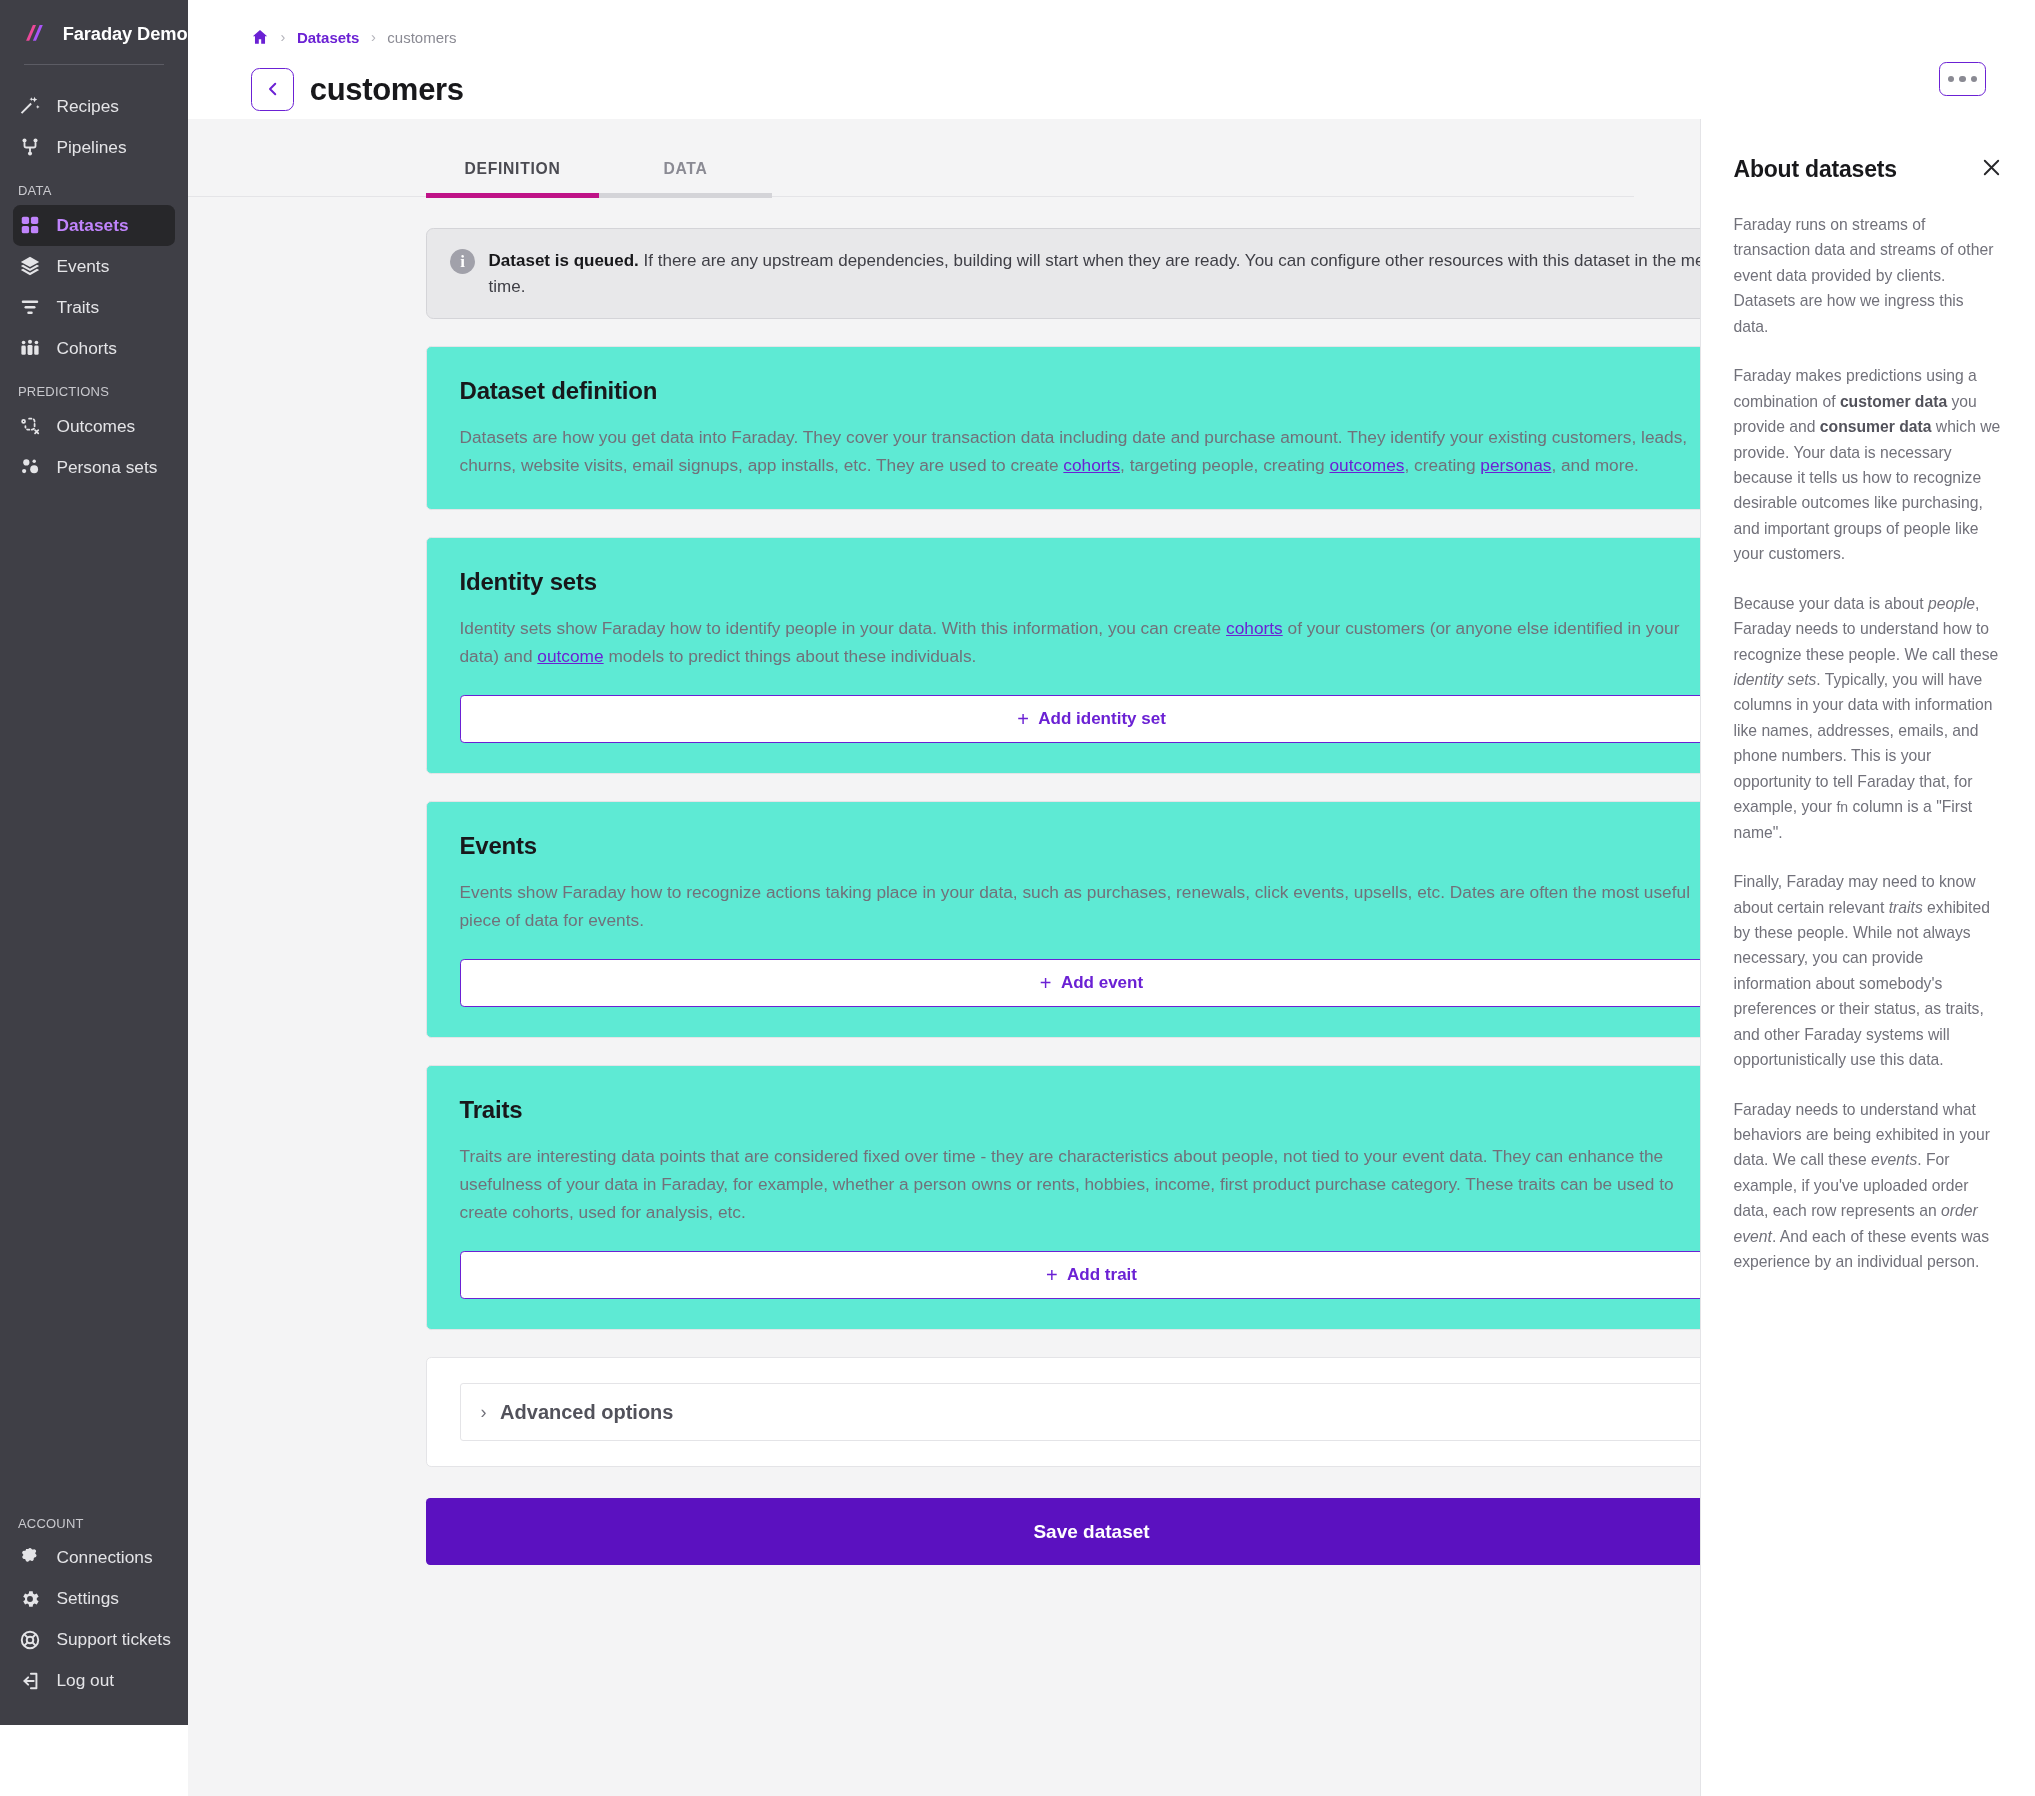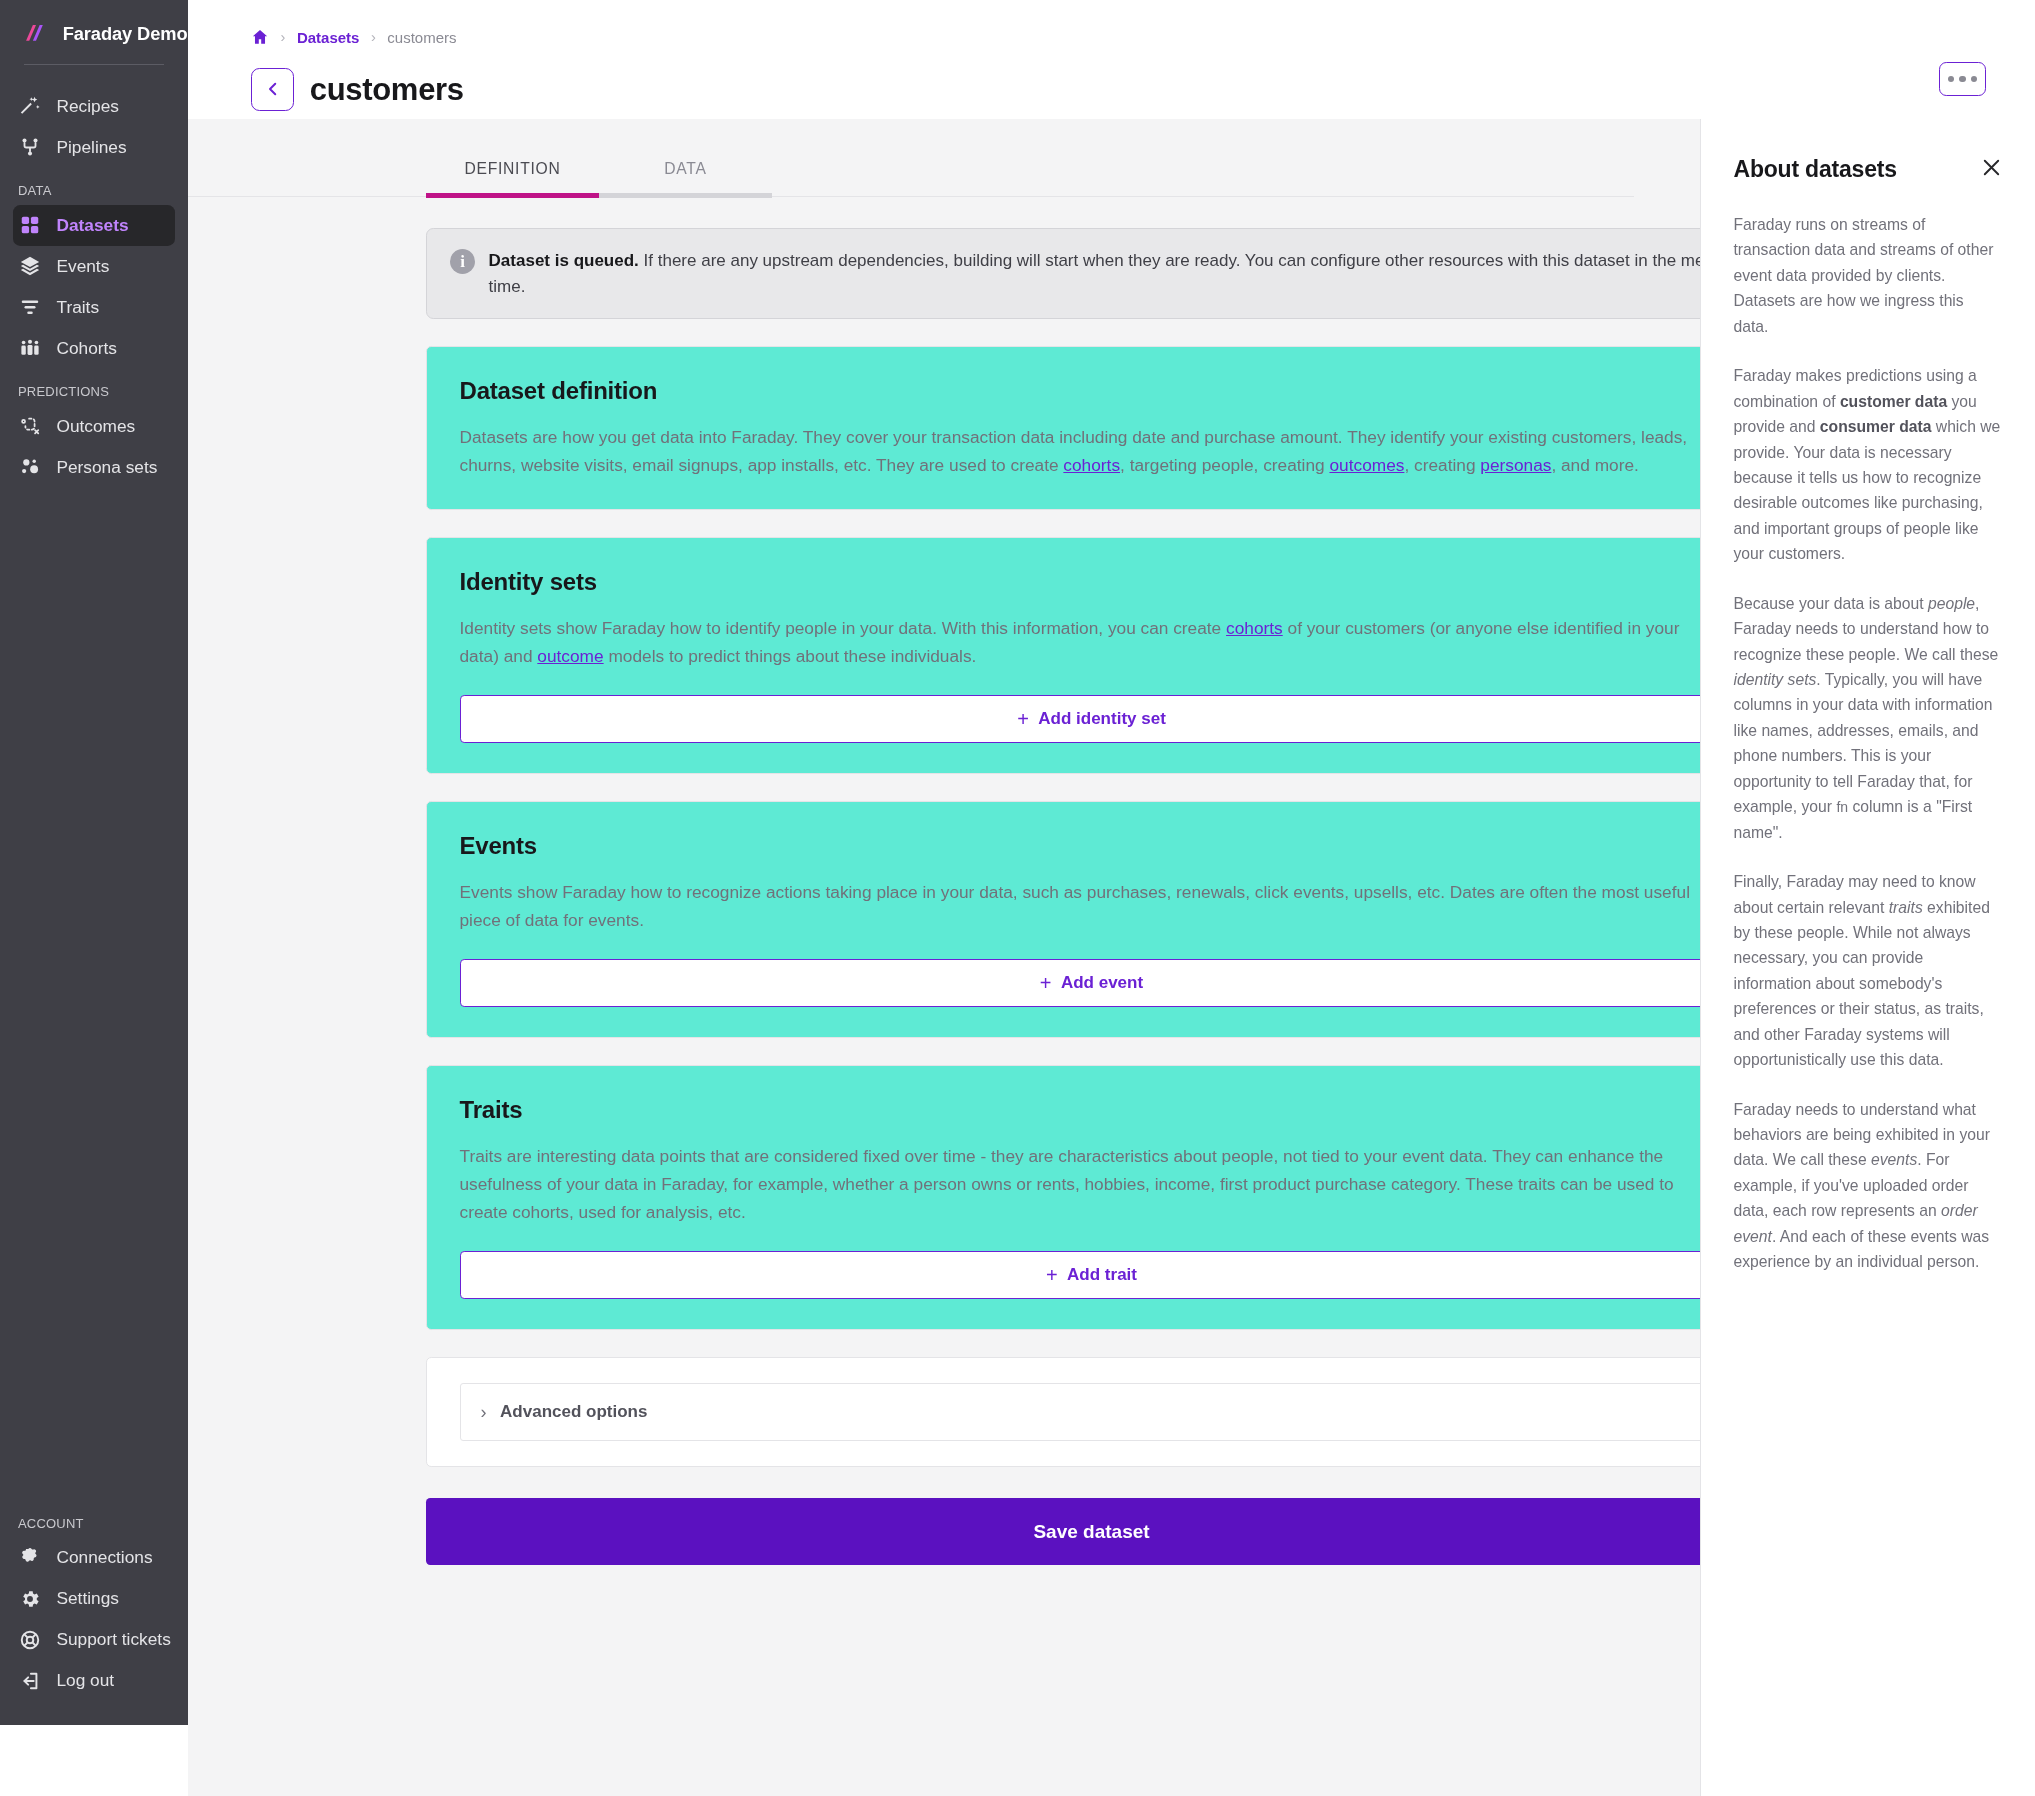--- a/index.html
+++ b/index.html
@@ -105,21 +105,21 @@
     background: #f4f4f5;
     padding: 0 0 0 0;
   }
   .center-inner { width: 1446px; padding: 0 0 0 0; }
   .tabs {
     display: flex; gap: 0; padding: 0 0 0 238px;
     border-bottom: 1.6px solid #e4e4e7;
     height: 78px; align-items: flex-end;
   }
   .tab {
-    font-size: 15.7px; font-weight: normal; letter-spacing: 0.7px;
+    font-size: 15.7px; font-weight: bold; letter-spacing: 0.7px;
     color: #8a8a93; padding: 0 0 18px 0; width: 173px; text-align: center;
     position: relative; cursor: pointer;
   }
   .tab.active { color: #4b4b52; }
   .tab.active::after {
     content: ""; position: absolute; left: 0; right: 0; bottom: -1.6px;
     height: 4.2px; background: #bf1287;
   }
   .tab.inactive::after {
     content: ""; position: absolute; left: 0; right: 0; bottom: -1.6px;
@@ -168,21 +168,21 @@
     width: 1331px; background: #ffffff; border: 1px solid #e4e4e7;
     border-radius: 5.2px; padding: 25px 32.5px;
     margin-bottom: 31px;
   }
   .adv-inner {
     border: 1px solid #e4e4e7; border-radius: 3.1px;
     height: 58px; display: flex; align-items: center; gap: 13.6px;
     padding-left: 20px; cursor: pointer;
   }
   .adv-chev { color: #71717a; font-size: 18px; line-height: 1; }
-  .adv-label { font-size: 17px; font-weight: bold; color: #52525b; }
+  .adv-label { font-size: 20px; font-weight: bold; color: #52525b; }
 
   .save-btn {
     width: 1331px; height: 67px; background: #5b11c0; color: #ffffff;
     border: none; border-radius: 4.2px; font-size: 19px; font-weight: bold;
     display: flex; align-items: center; justify-content: center; cursor: pointer;
     margin-bottom: 35px;
     font-family: "Liberation Sans", sans-serif;
   }
 
   

